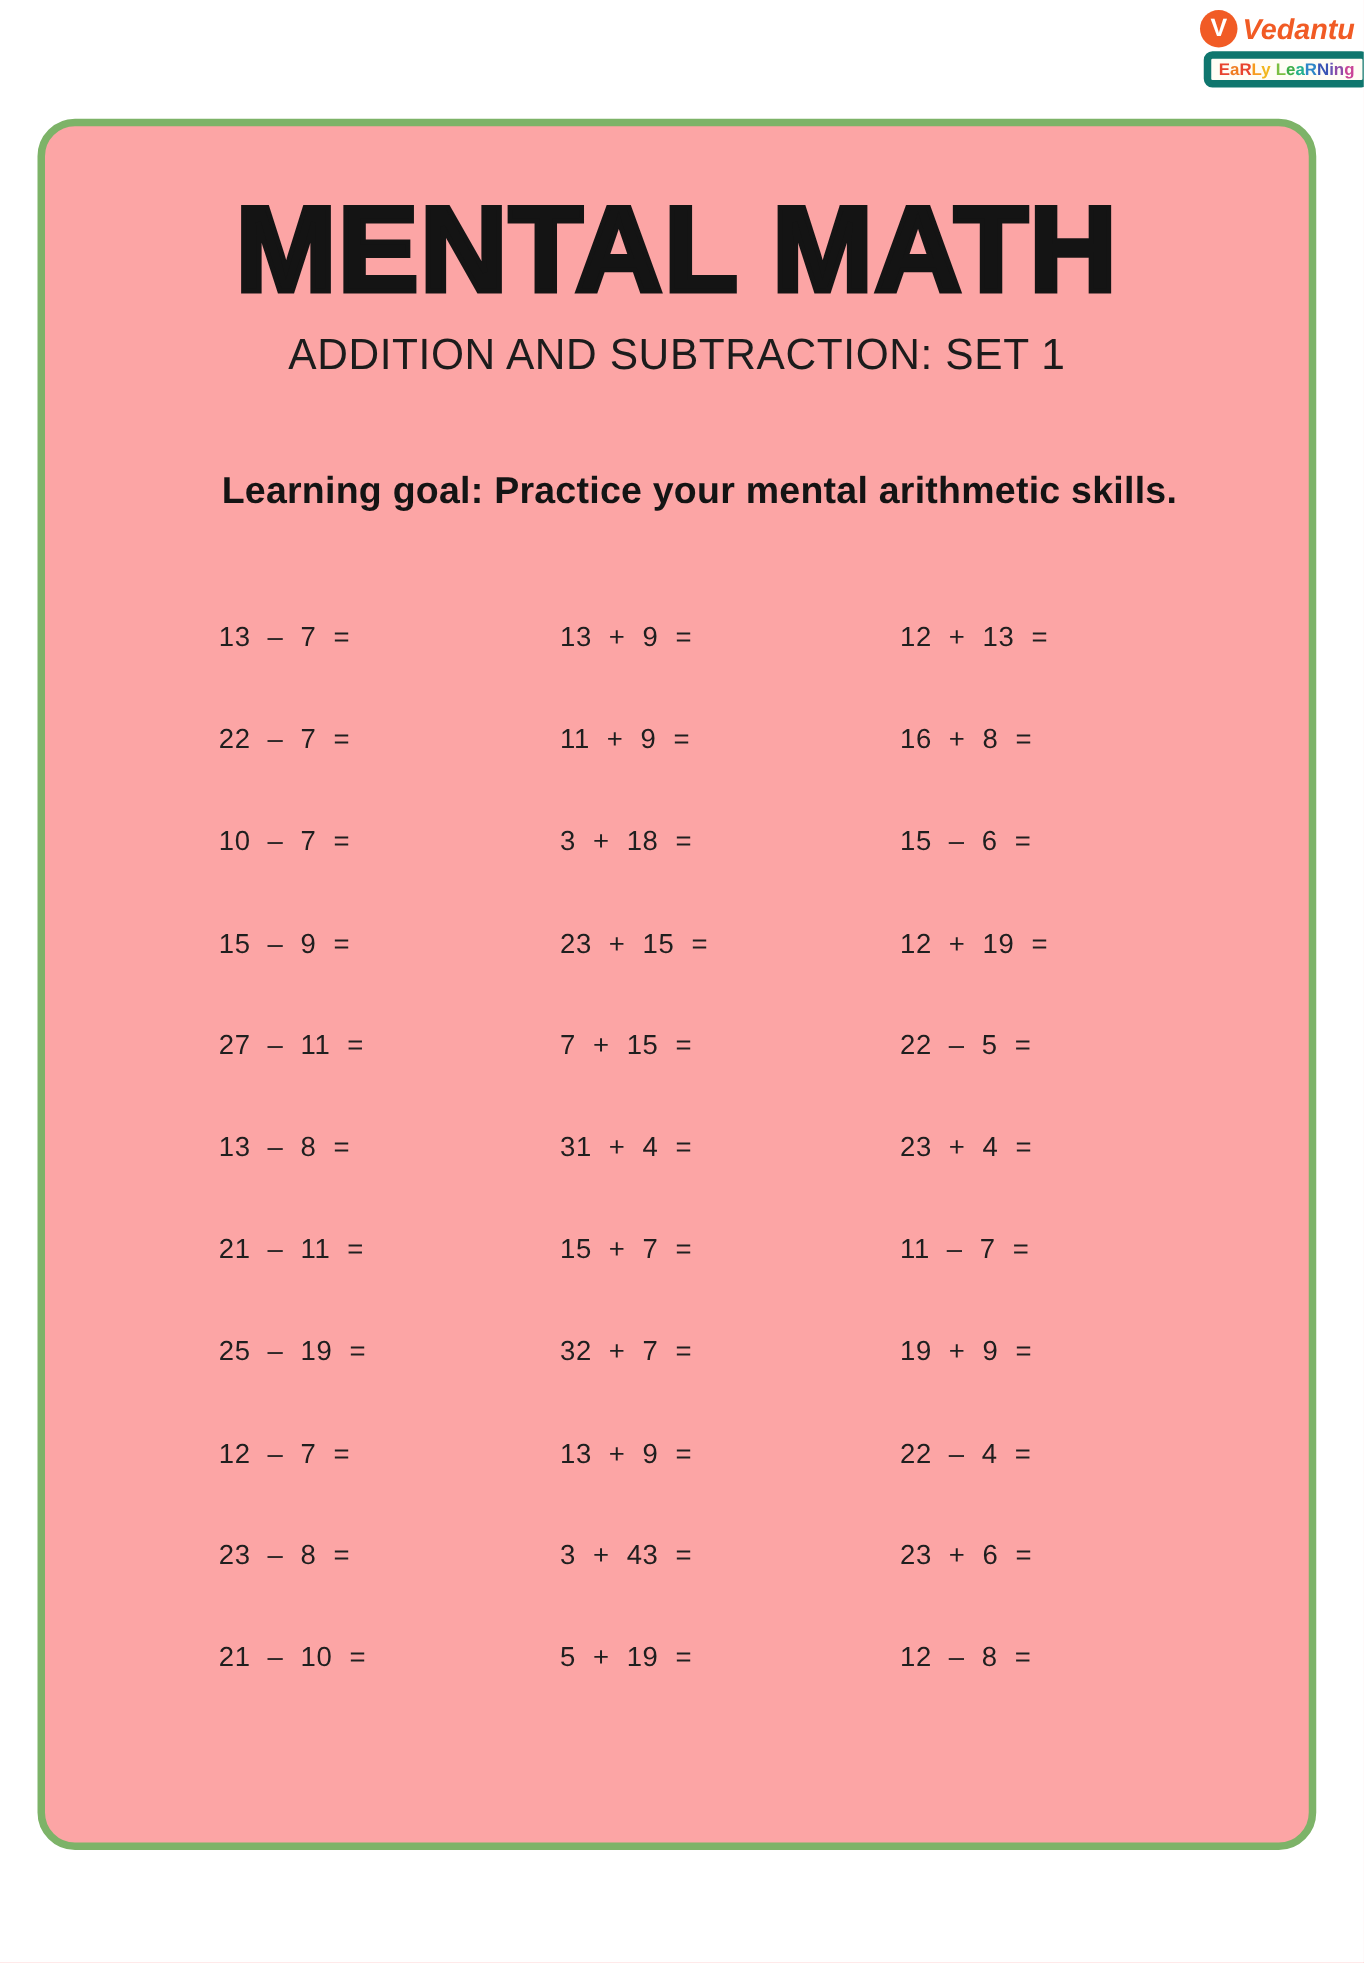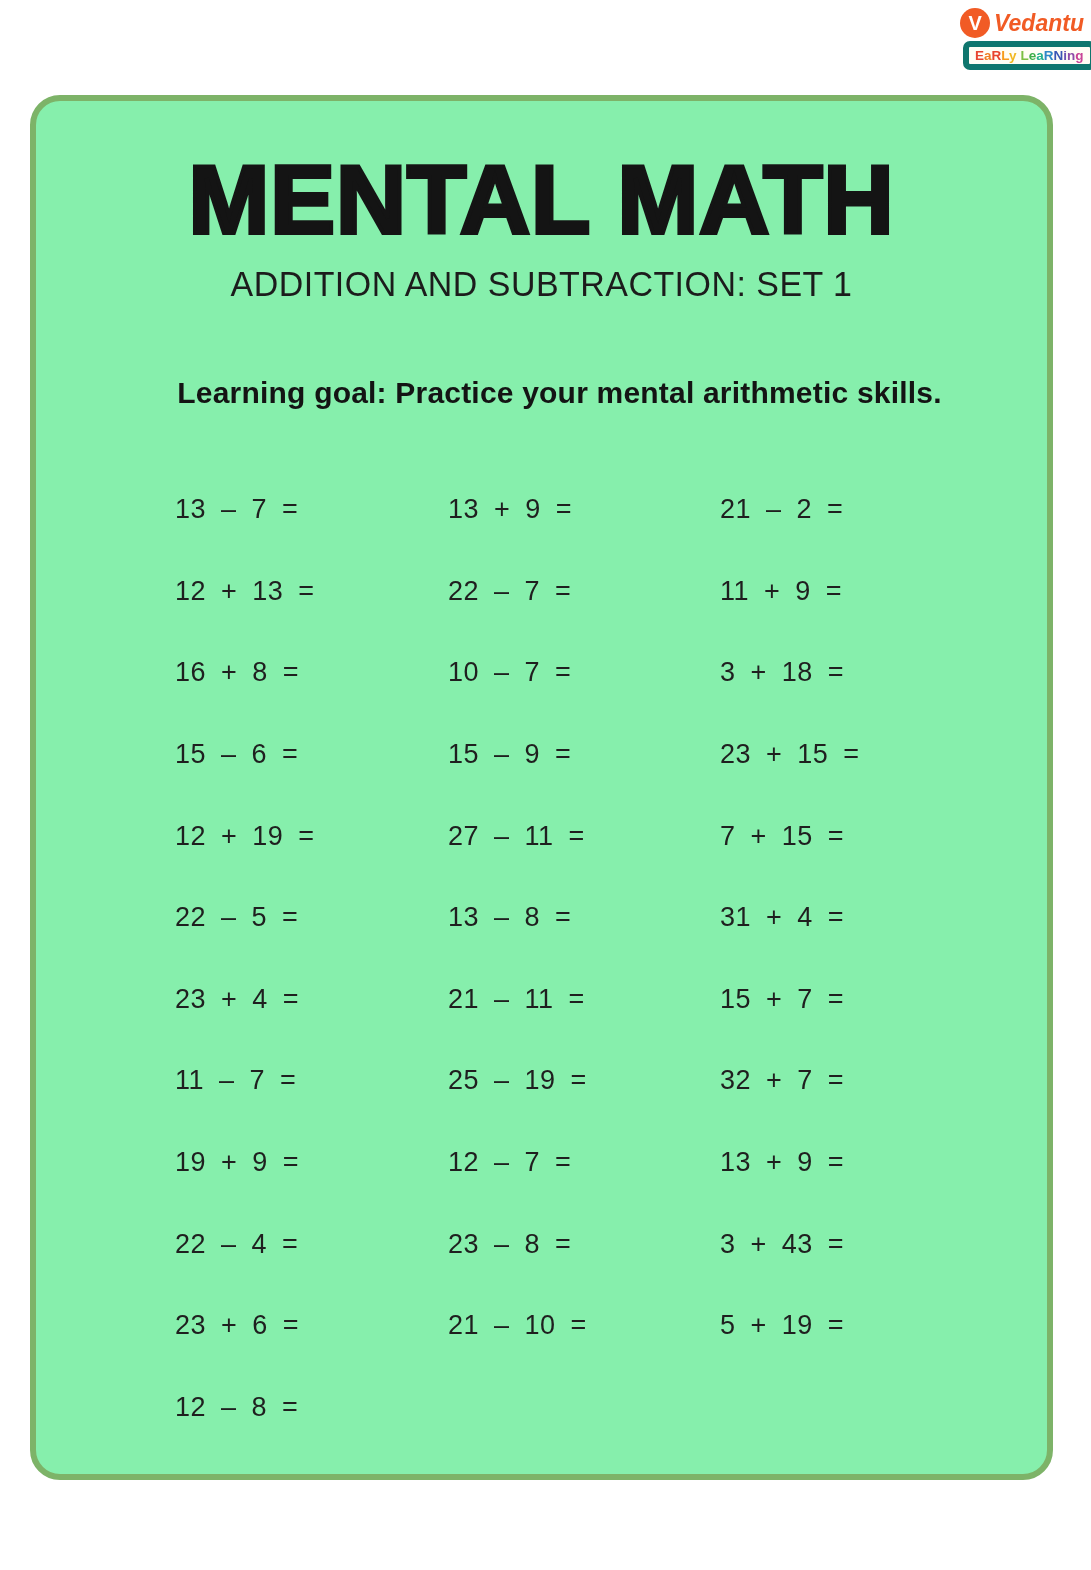--- a/index.html
+++ b/index.html
@@ -26,21 +26,21 @@
     border:6px solid #0f766e;border-radius:7px;padding:0 4px;
     font-size:13.5px;font-weight:bold;letter-spacing:0px;white-space:nowrap;
     line-height:17px;
     text-decoration:underline;
   }
   .badge .word{margin:0 2px;display:inline-block;}
 
   
   .frame{
     position:absolute;left:30px;top:95px;width:1011px;height:1373px;
-    border:6px solid var(--green,#7db368);border-radius:30px;background:#86efac;
+    border:6px solid var(--green,#7db368);border-radius:30px;background:#fca5a5;
   }
 
   .title{
     margin:50px 0 0 0;text-align:center;
     font-size:97px;line-height:1;font-weight:900;color:#141414;
     letter-spacing:1px;
     -webkit-text-stroke:4px #141414;
   }
   .subtitle{
     margin-top:16px;text-align:center;
@@ -54,21 +54,21 @@
 
   
   .problems{
     position:absolute;left:139px;top:368px;right:20px;
     display:grid;
     grid-template-columns:273px 272px auto;
     grid-auto-rows:81.6px;
   }
   .problem{
     display:flex;align-items:center;
-    font-size:27px;color:#1f1f1f;letter-spacing:0.5px;word-spacing:7px;
+    font-size:22px;color:#1f1f1f;letter-spacing:0.5px;word-spacing:7px;
   }
 </style>
 </head>
 <body>
 
 <div class="logo">
   <div class="logo-row">
     <div class="v-icon">V</div>
     <div class="brand">Vedantu</div>
   </div>
@@ -76,21 +76,20 @@
 </div>
 
 <div class="frame">
   <div class="title">MENTAL MATH</div>
   <div class="subtitle">ADDITION AND SUBTRACTION: SET 1</div>
   <div class="goal">Learning goal: Practice your mental arithmetic skills.</div>
 
   <div class="problems">
       <div class="problem">13 – 7 =</div>
       <div class="problem">13 + 9 =</div>
-      <div class="problem">21 – 2 =</div>
       <div class="problem">12 + 13 =</div>
       <div class="problem">22 – 7 =</div>
       <div class="problem">11 + 9 =</div>
       <div class="problem">16 + 8 =</div>
       <div class="problem">10 – 7 =</div>
       <div class="problem">3 + 18 =</div>
       <div class="problem">15 – 6 =</div>
       <div class="problem">15 – 9 =</div>
       <div class="problem">23 + 15 =</div>
       <div class="problem">12 + 19 =</div>

